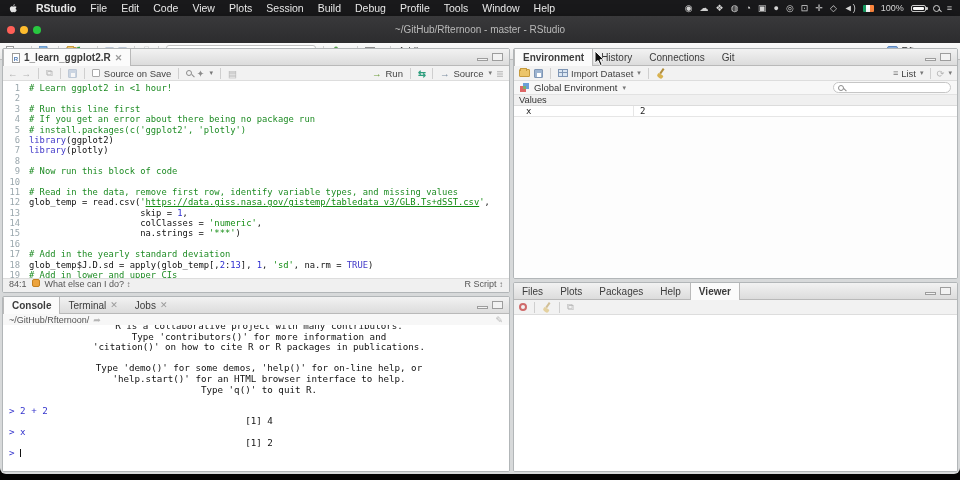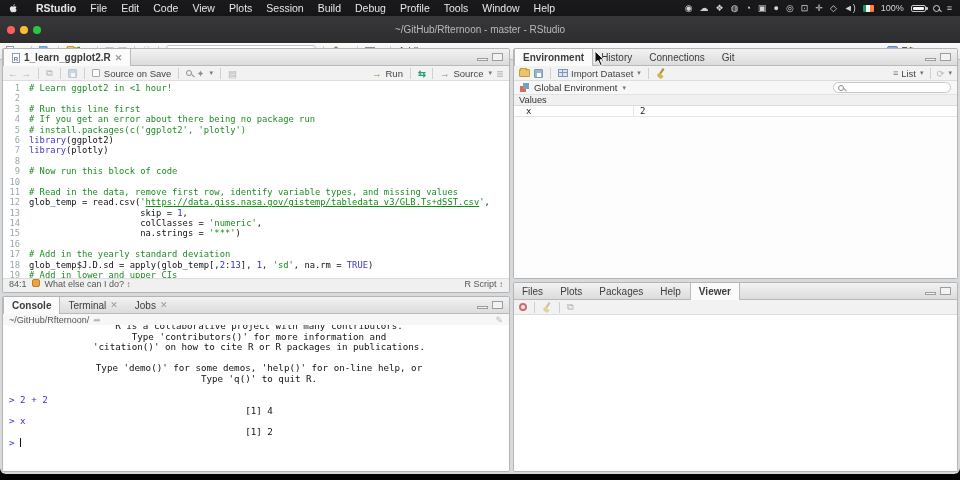--- a/index.html
+++ b/index.html
@@ -368,20 +368,21 @@
             <span class="gray">➦</span>
             <span style="margin-left:auto;" class="gray">✎</span>
           </div>
           <div class="console-body">
             <div id="console-lines">
                 <div class="console-line out">R is a collaborative project with many contributors.</div>
                 <div class="console-line out">Type 'contributors()' for more information and</div>
                 <div class="console-line out">'citation()' on how to cite R or R packages in publications.</div>
                 <div class="console-line out"></div>
                 <div class="console-line out">Type 'demo()' for some demos, 'help()' for on-line help, or</div>
+                <div class="console-line out">'help.start()' for an HTML browser interface to help.</div>
                 <div class="console-line out">Type 'q()' to quit R.</div>
                 <div class="console-line out"></div>
                 <div class="console-line cmd">&gt; 2 + 2</div>
                 <div class="console-line out">[1] 4</div>
                 <div class="console-line cmd">&gt; x</div>
                 <div class="console-line out">[1] 2</div>
                 <div class="console-line cmd">&gt; <span class="cursor"></span></div>
               </div>
           </div>
         </div>

